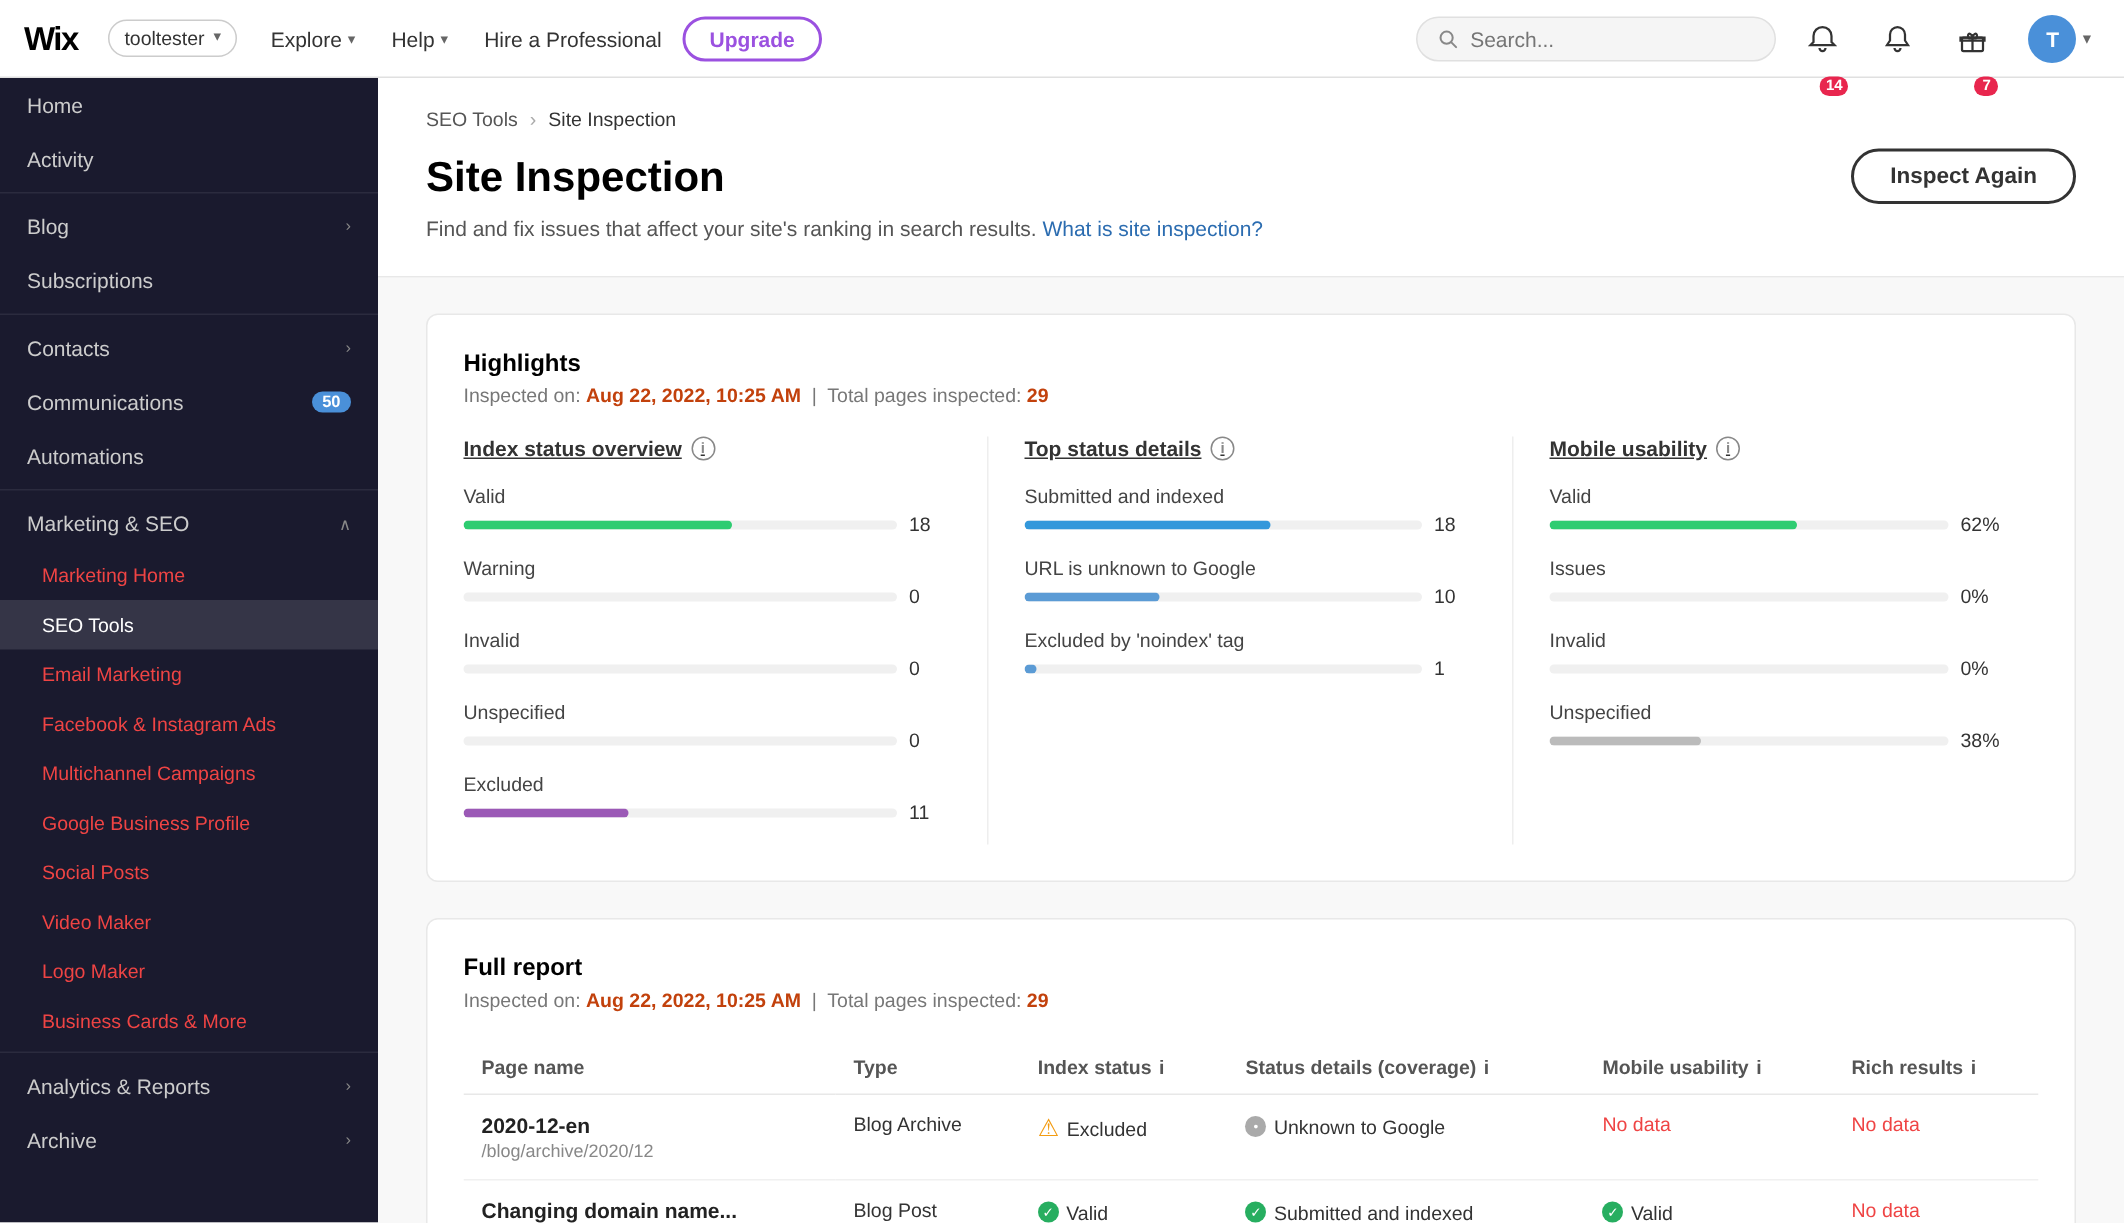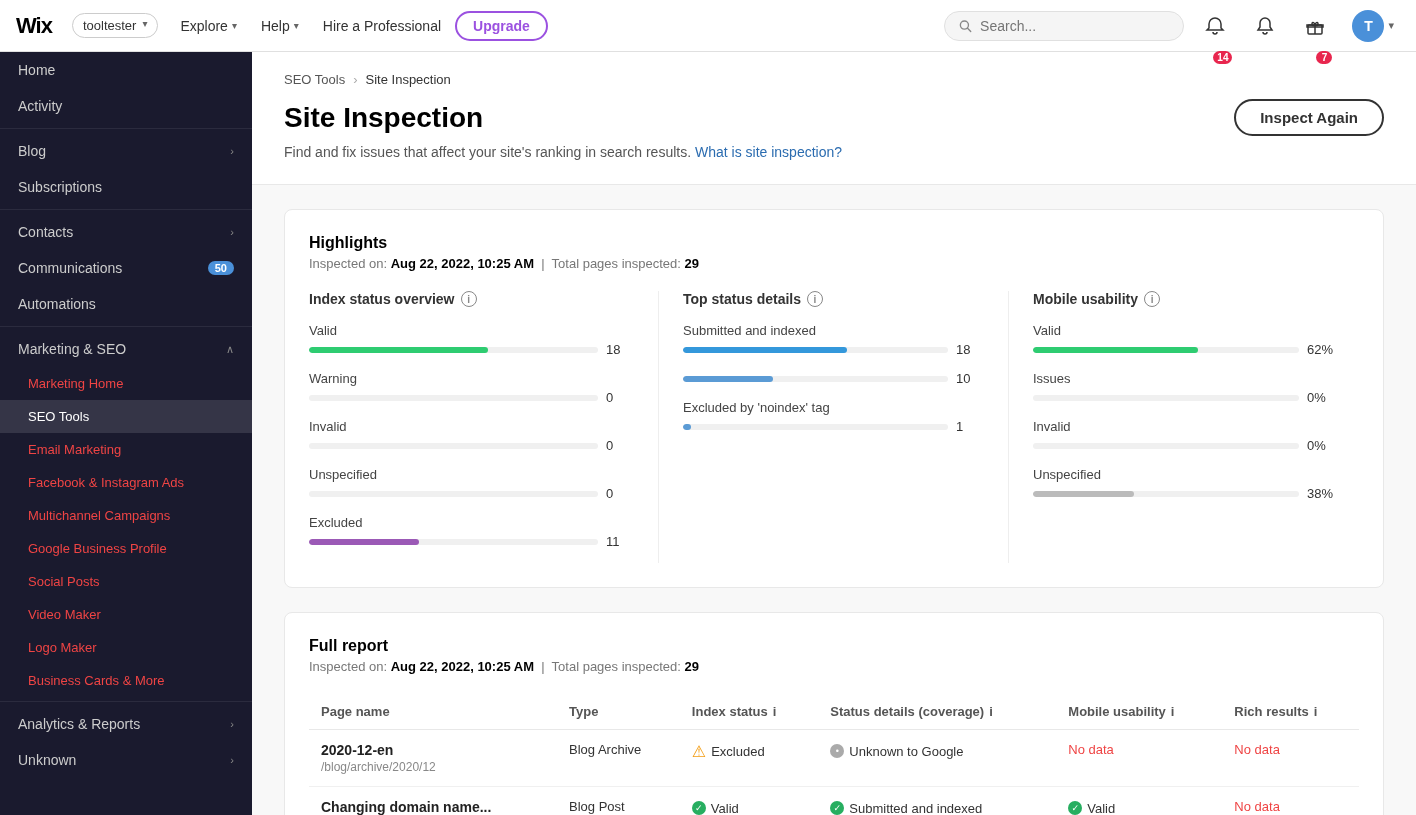--- a/index.html
+++ b/index.html
@@ -230,21 +230,21 @@
       font-size: 16px;
       font-weight: 700;
       color: #000;
       margin-bottom: 4px;
     }
     .card-subtitle {
       font-size: 13px;
       color: #777;
       margin-bottom: 20px;
     }
-    .card-subtitle strong { color: #000000; font-weight: 600; }
+    .card-subtitle strong { color: #c2410c; font-weight: 600; }
 
     
     .highlights-grid {
       display: grid;
       grid-template-columns: 1fr 1fr 1fr;
       gap: 0;
     }
     .highlights-col {
       padding: 0 24px;
       border-right: 1px solid #eee;
@@ -252,20 +252,21 @@
     .highlights-col:first-child { padding-left: 0; }
     .highlights-col:last-child { border-right: none; }
     .col-header {
       display: flex;
       align-items: center;
       gap: 6px;
       font-size: 14px;
       font-weight: 600;
       color: #333;
       margin-bottom: 16px;
+      text-decoration: underline;
     }
     .col-header .info-icon {
       width: 16px;
       height: 16px;
       border-radius: 50%;
       border: 1.5px solid #888;
       display: flex;
       align-items: center;
       justify-content: center;
       font-size: 10px;
@@ -487,21 +488,21 @@
     </div>
     <div class="sidebar-sub-item">
       <span>Business Cards &amp; More</span>
     </div>
     <div class="sidebar-divider"></div>
     <div class="sidebar-item">
       <span class="label">Analytics &amp; Reports</span>
       <span class="chevron">›</span>
     </div>
     <div class="sidebar-item">
-      <span class="label">Unknown</span>
+      <span class="label">Archive</span>
       <span class="chevron">›</span>
     </div>
     <div class="sidebar-item">
       
       
     </div>
 
   </div>
 
   <div class="content">
@@ -592,20 +593,21 @@
             <div class="stat-row">
               <div class="stat-label">Submitted and indexed</div>
               <div class="stat-bar-row">
                 <div class="stat-bar-track">
                     <div class="stat-bar-fill blue" style="width:62%"></div>
                   </div>
                 <span class="stat-value">18</span>
               </div>
             </div>
             <div class="stat-row">
+              <div class="stat-label">URL is unknown to Google</div>
               <div class="stat-bar-row">
                 <div class="stat-bar-track">
                     <div class="stat-bar-fill blue-light" style="width:34%"></div>
                   </div>
                 <span class="stat-value">10</span>
               </div>
             </div>
             <div class="stat-row">
               <div class="stat-label">Excluded by 'noindex' tag</div>
               <div class="stat-bar-row">

